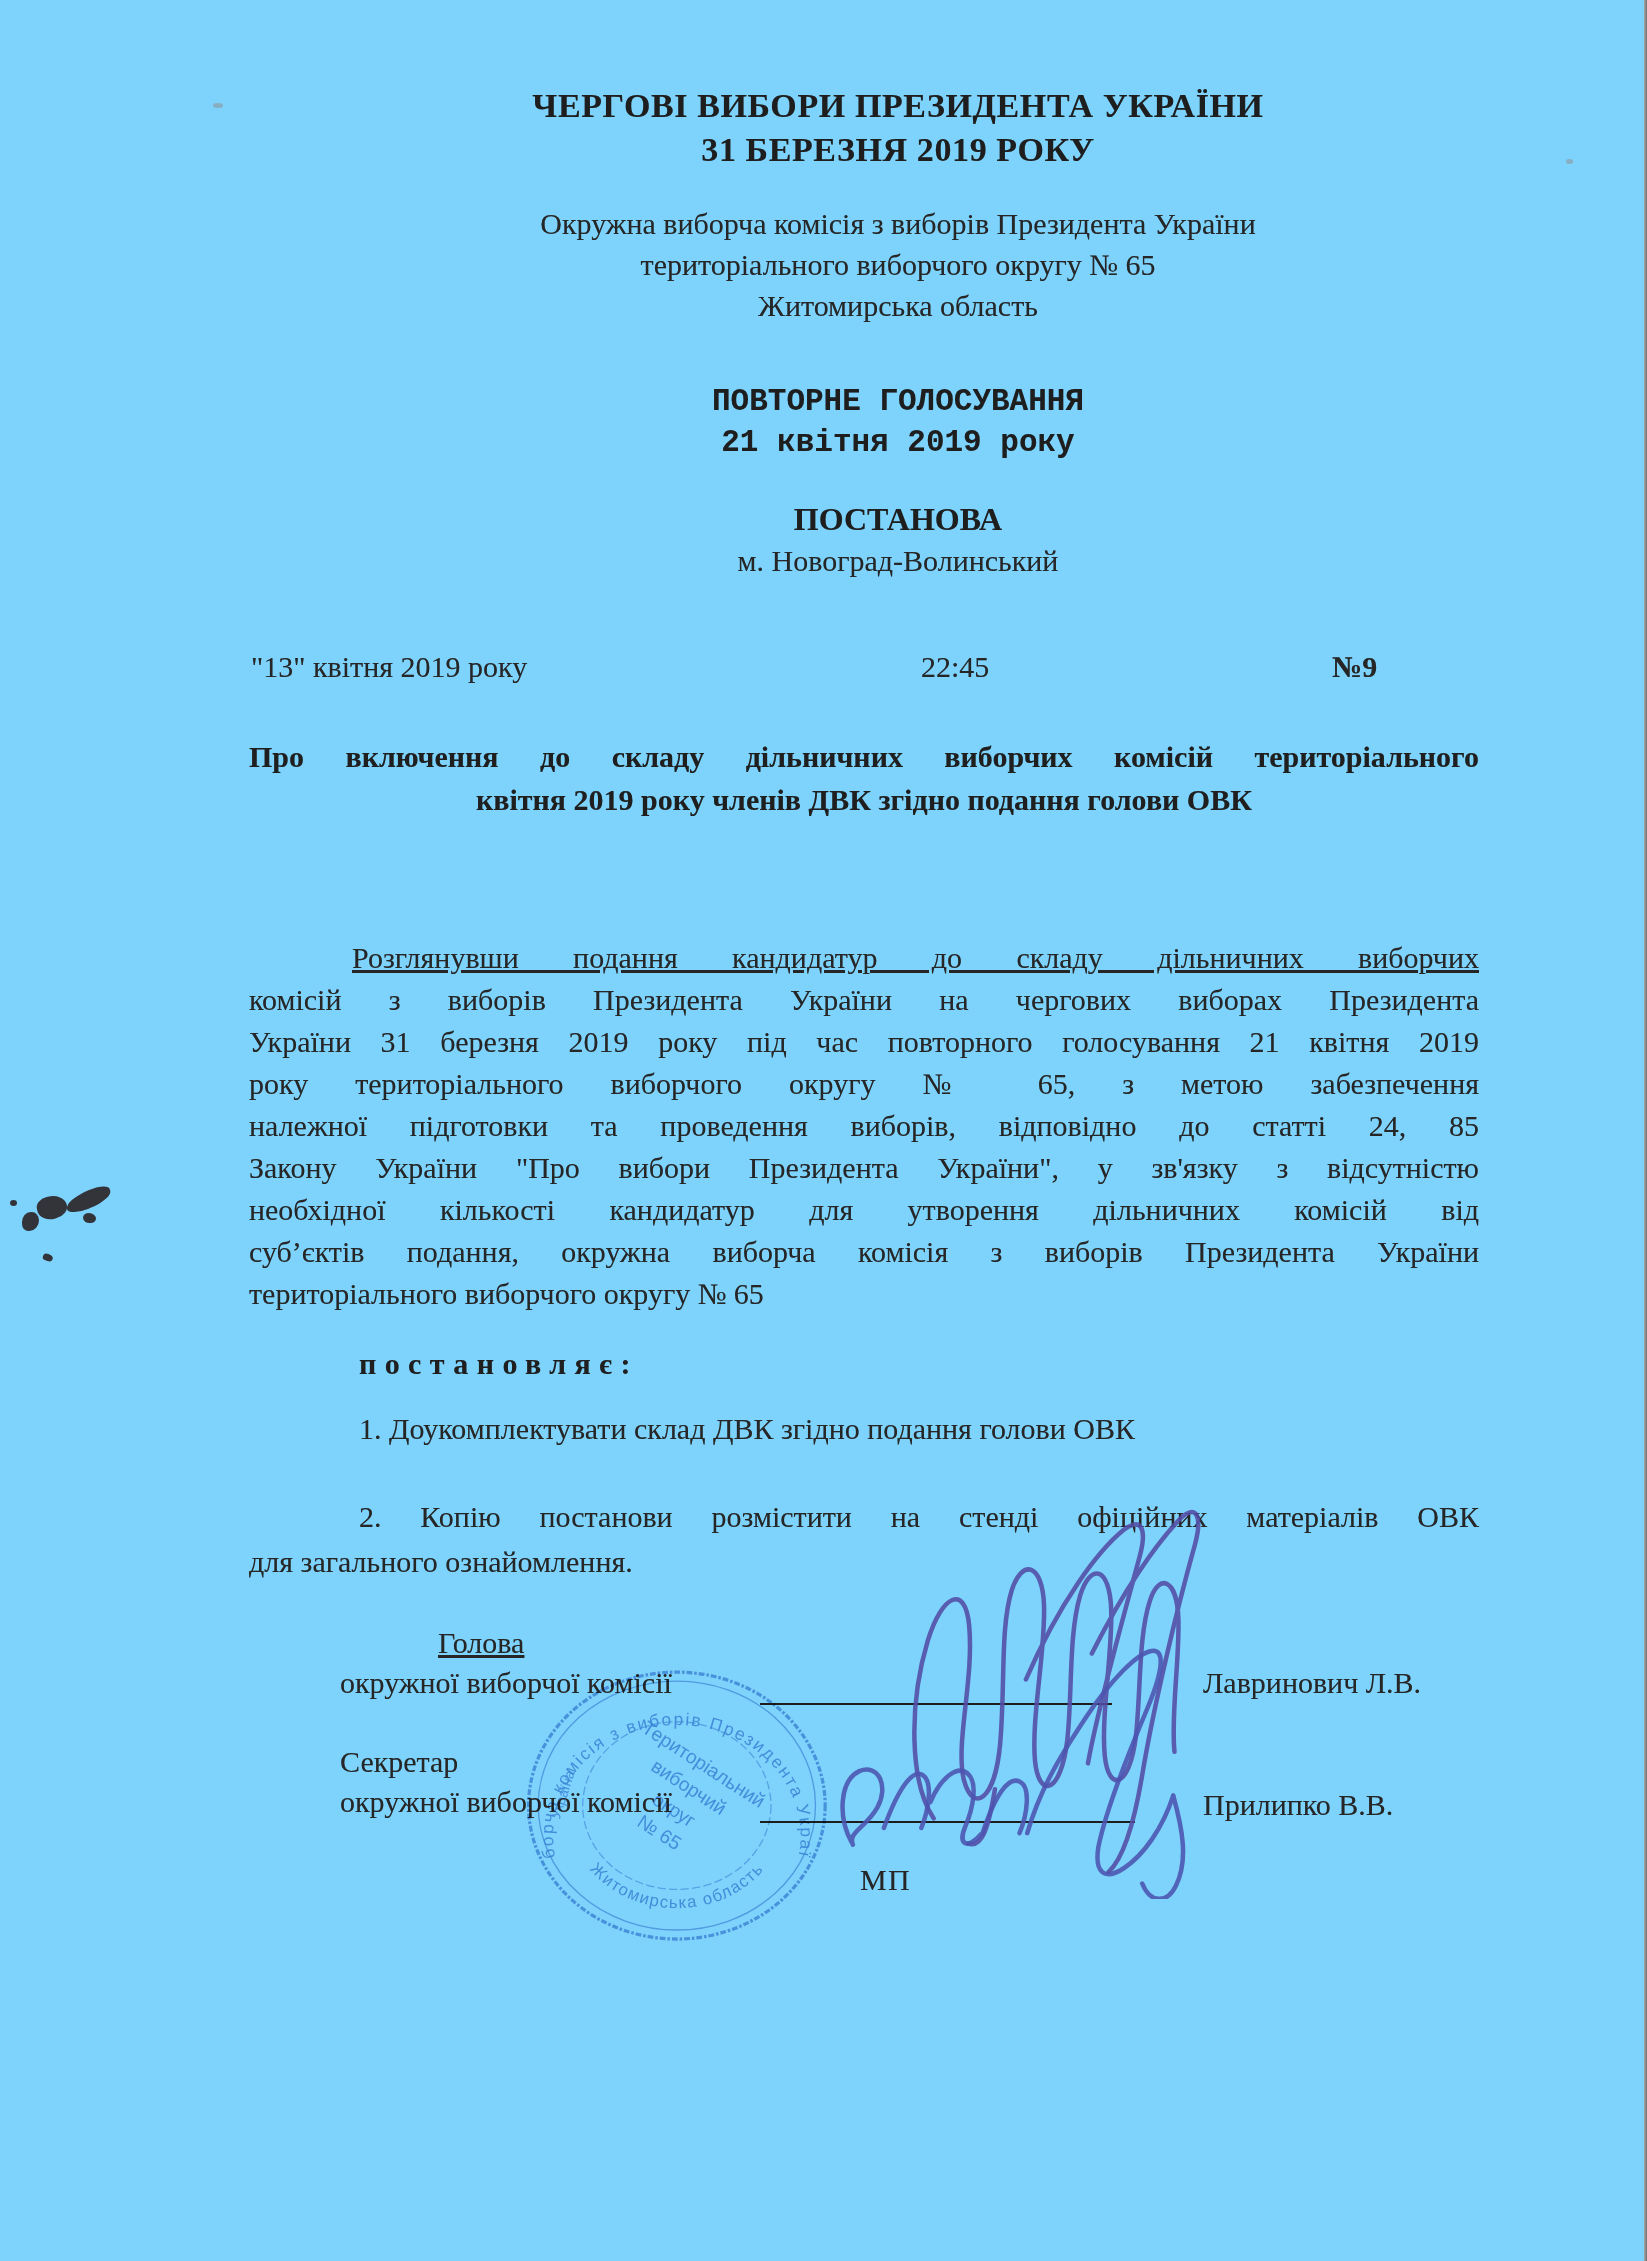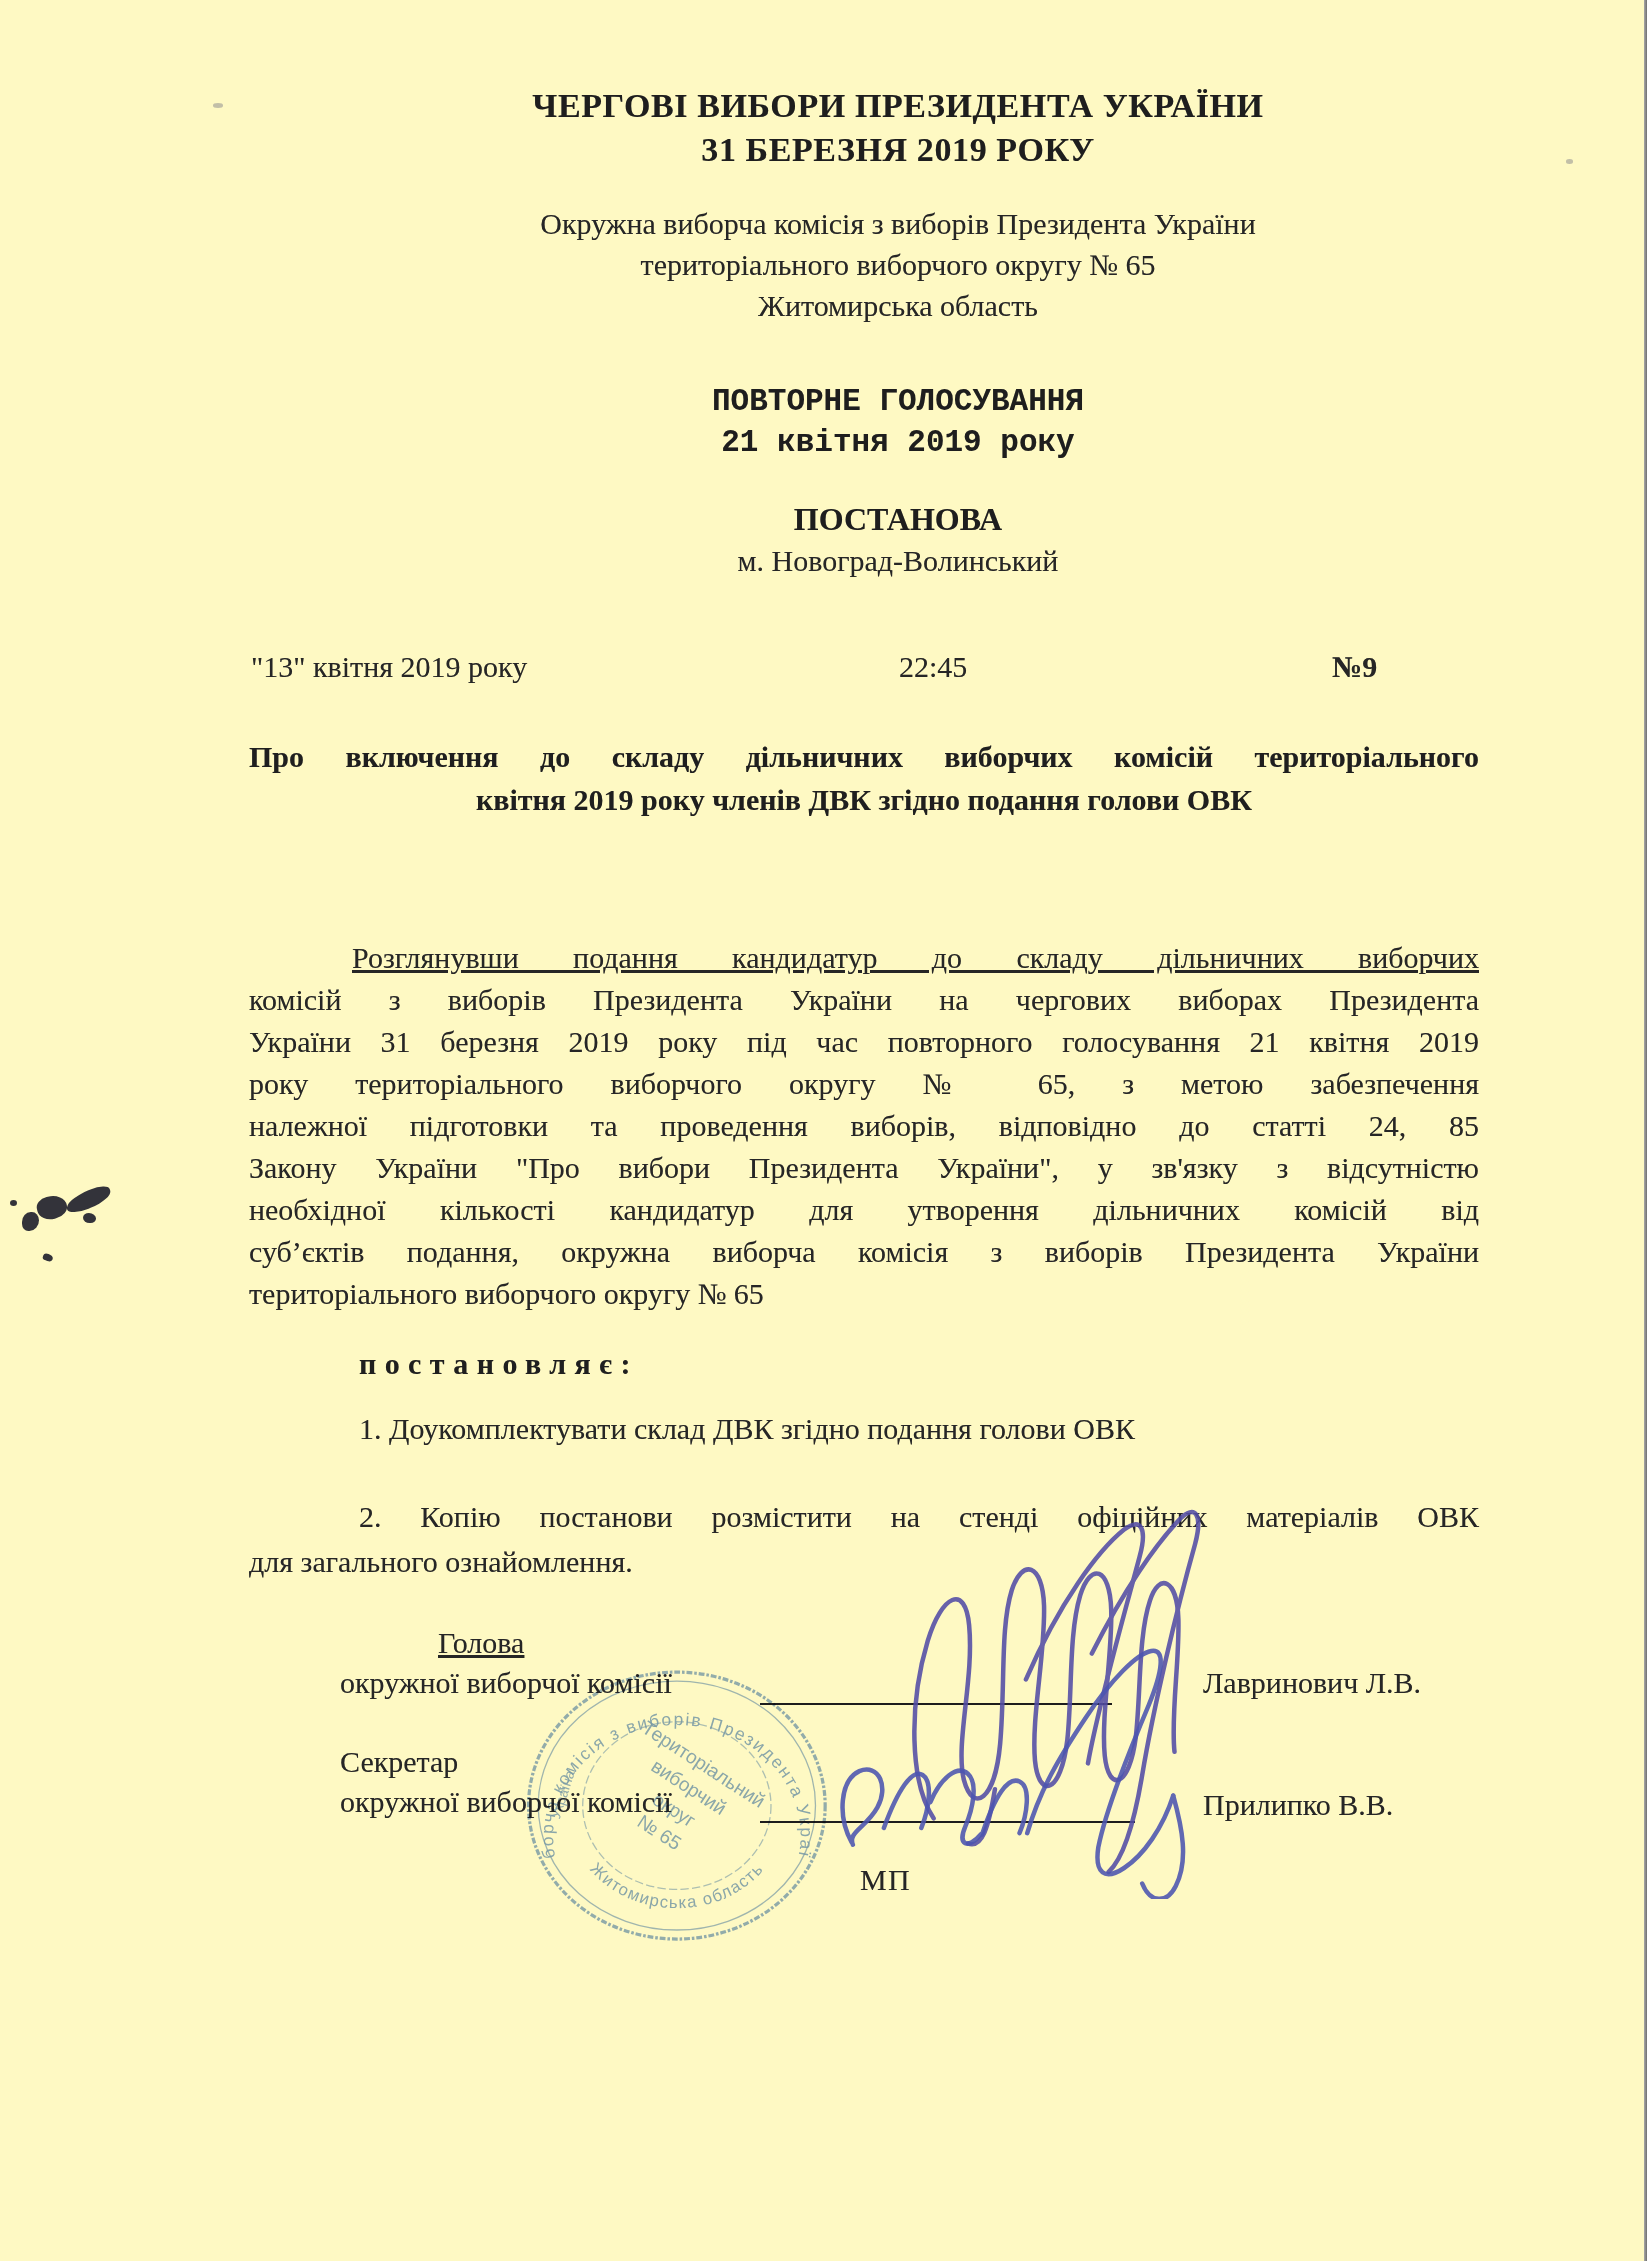--- a/index.html
+++ b/index.html
@@ -1,19 +1,19 @@
 <!DOCTYPE html>
 <html style="font-size:10.3px"><head>
 <meta charset="utf-8">
 <style>
   html,body{margin:0;padding:0;background:#e8e8e8;}
   .page{
     position:relative;
     width:1647px;height:2261px;
-    background:#fef9c3;
+    background:#7dd3fc;
     overflow:hidden;
     font-family:"Liberation Serif","DejaVu Serif",serif;
     color:#262626;
   }
   .abs{position:absolute;}
   .doc-text{text-shadow:0 0 0.6px rgba(40,40,40,.35);}
   .center-col{left:149px;width:1498px;text-align:center;}
   .body-col{left:249px;width:1230px;}
   .bold{font-weight:700;}
   .title-block{top:84px;font-size:34px;line-height:44px;letter-spacing:0.6px;color:#1e1e1e;}
@@ -73,21 +73,21 @@
   <div class="abs center-col revote-block bold doc-text">
     <div>ПОВТОРНЕ ГОЛОСУВАННЯ</div>
     <div>21 квітня 2019 року</div>
   </div>
 
   <div class="abs center-col postanova bold doc-text">ПОСТАНОВА</div>
   <div class="abs center-col city doc-text">м. Новоград-Волинський</div>
 
   <div>
     <span class="abs meta-row doc-text" style="left:251px;">"13" квітня 2019 року</span>
-    <span class="abs meta-row doc-text" style="left:899px;">22:45</span>
+    <span class="abs meta-row doc-text" style="left:921px;">22:45</span>
     <span class="abs meta-row bold doc-text" style="left:1332px;">№9</span>
   </div>
 
   <div class="abs body-col subject-block bold doc-text">
     <div class="jl">Про включення до складу дільничних виборчих комісій територіального</div>
     <div class="cl">квітня 2019 року  членів ДВК згідно подання голови ОВК</div>
   </div>
 
   <div class="abs body-col body-block doc-text">
     <div class="jl first">Розглянувши подання кандидатур до складу дільничних виборчих</div>

